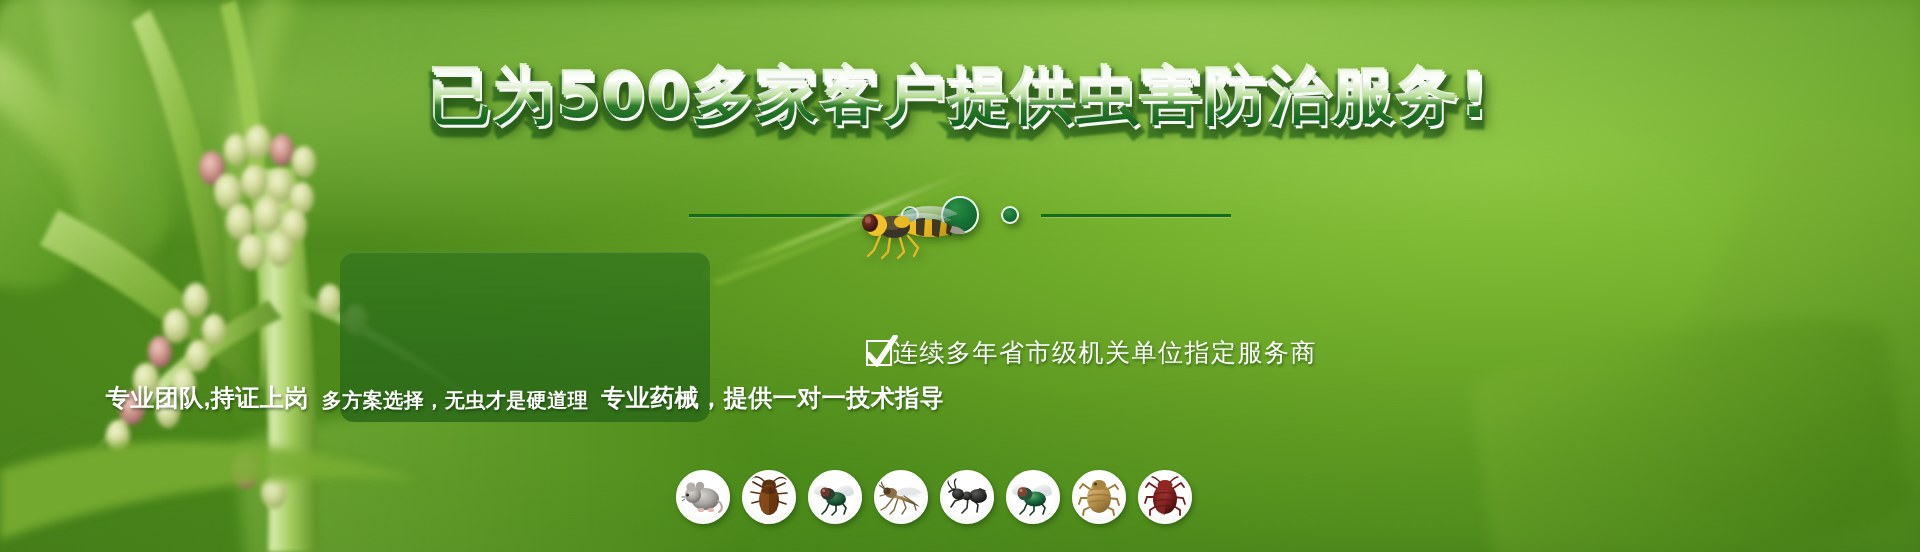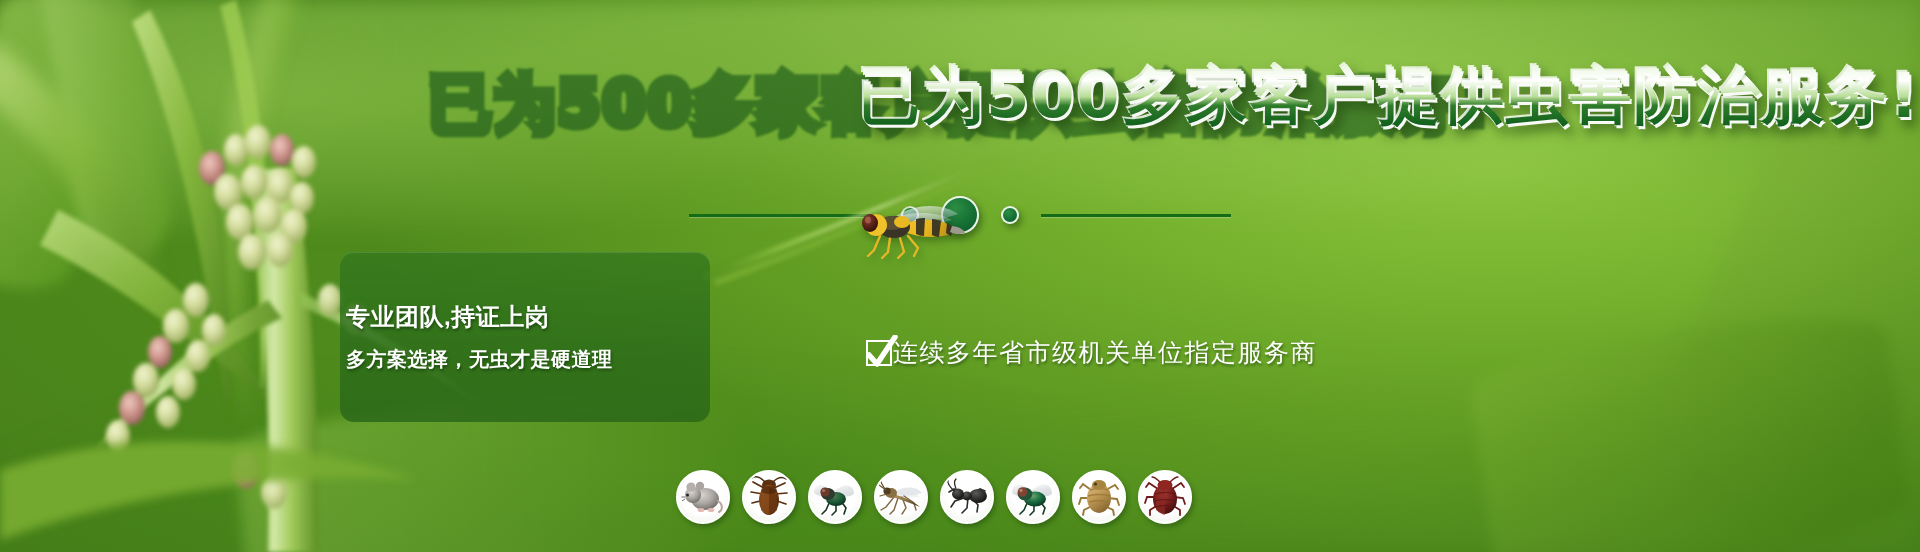--- a/index.html
+++ b/index.html
@@ -63,21 +63,21 @@
     width: 560px; height: 552px;
     overflow: hidden;
   }
   .plant svg { display: block; }
 
   
   .headline-wrap {
     position: absolute;
     left: 0; top: 64px;
     width: 1920px;
-    text-align: right;
+    text-align: center;
     white-space: nowrap;
   }
   .headline {
     display: inline-block;
     font-family: "DejaVu Sans", "Liberation Sans", sans-serif;
     font-size: 62px;
     font-weight: bold;
     letter-spacing: 2px;
     line-height: 1.02;
     background: linear-gradient(180deg, #eaf7e0 0%, #ffffff 26%, #b6dd95 52%, #2f7c2a 66%, #0f5e1c 100%);
@@ -125,22 +125,22 @@
 
   
   .panel {
     position: absolute;
     left: 340px; top: 252px;
     width: 370px; height: 170px;
     border-radius: 14px;
     background: linear-gradient(180deg, rgba(52,120,30,.80) 0%, rgba(46,110,26,.86) 55%, rgba(42,102,24,.82) 100%);
     box-shadow: inset 0 1px 0 rgba(255,255,255,.12);
     display: flex;
-    flex-direction: column;
-    align-items: flex-start;
+    flex-direction: row;
+    align-items: flex-end;
     justify-content: center;
     gap: 13px;
     padding: 8px 6px;
   }
   .panel-line {
     color: #ffffff;
     font-weight: bold;
     letter-spacing: .5px;
     text-shadow: 1px 2px 3px rgba(10,40,5,.55);
     white-space: nowrap;
@@ -335,20 +335,21 @@
     <span class="decor-line"></span>
     <span class="dot small"></span>
     <span class="dot big"></span>
     <span class="dot small"></span>
     <span class="decor-line"></span>
   </div>
 
   <div class="panel">
     <div class="panel-line l1">专业团队,持证上岗</div>
     <div class="panel-line l2">多方案选择，无虫才是硬道理</div>
+    <div class="panel-line l3">专业药械，提供一对一技术指导</div>
   </div>
 
   <div class="leaf-stem">
     <svg width="340" height="60" viewBox="0 0 340 60" aria-hidden="true">
       <defs>
         <linearGradient id="stemLG" x1="0" y1="0" x2="1" y2="0">
           <stop offset="0%" stop-color="#4f8d1d" stop-opacity=".2"></stop>
           <stop offset="25%" stop-color="#86bc3d"></stop>
           <stop offset="60%" stop-color="#c6e28e"></stop>
           <stop offset="100%" stop-color="#6ba326"></stop>

